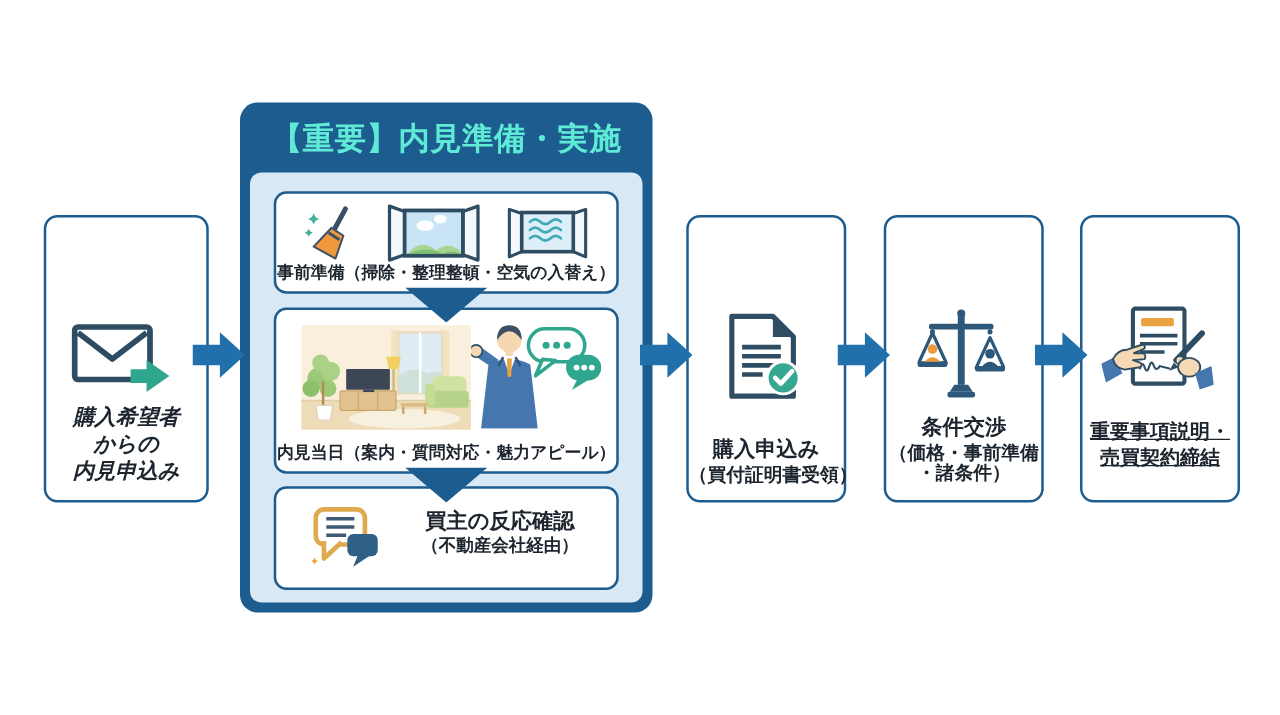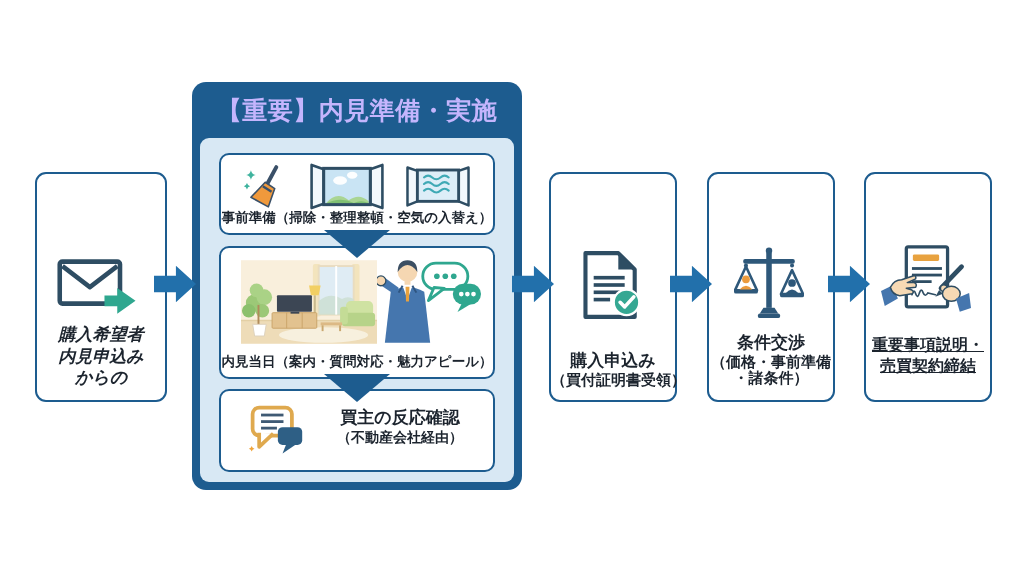--- a/index.html
+++ b/index.html
@@ -16,21 +16,21 @@
   .b-label-sm{font-size:15px;line-height:16.5px;}
   .b-label-md{font-size:16px;line-height:21px;}
   
   .highlight{
     position:absolute;left:192px;top:82px;width:330px;height:408px;
     background:#1d5c8f;border-radius:14px;
   }
   .hl-title{
     position:absolute;top:0;left:0;right:0;height:56px;
     display:flex;align-items:center;justify-content:center;
-    color:#c4b5fd;font-size:25px;font-weight:bold;letter-spacing:.5px;white-space:nowrap;text-align:right;
+    color:#5eead4;font-size:25px;font-weight:bold;letter-spacing:.5px;white-space:nowrap;text-align:right;
   }
   .hl-inner{
     position:absolute;left:8px;right:8px;top:56px;bottom:8px;
     background:#d8e8f4;border-radius:9px;
   }
   .sub{
     position:absolute;left:19px;width:272px;background:#ffffff;
     border:2px solid #1d5c8f;border-radius:10px;z-index:2;
   }
   .sub-label{position:absolute;left:0;right:0;bottom:6px;font-size:13.5px;font-weight:bold;text-align:center;white-space:nowrap;}
@@ -44,22 +44,22 @@
 <div class="canvas">
 
   <div class="step-box" style="left:35px;top:172px;width:128px;height:226px;font-style:italic;">
     <svg class="abs" style="left:20px;top:84px;" width="84" height="62" viewBox="0 0 92 66">
       <rect x="3" y="3" width="66" height="46" rx="3" fill="#ffffff" stroke="#2e4d63" stroke-width="5"></rect>
       <path d="M6,8 L36,31 L66,8" fill="none" stroke="#2e4d63" stroke-width="5" stroke-linejoin="round"></path>
       <path d="M52,40 h14 v-8 l20,14 -20,14 v-8 h-14 z" fill="#2fa78f"></path>
     </svg>
     <div class="abs jp b-label-lg" style="left:0;right:0;top:150px;">
       <div>購入希望者</div>
+      <div>からの</div>
       <div>内見申込み</div>
-      <div>からの</div>
     </div>
   </div>
 
   <svg class="arrow" style="left:154px;" viewBox="0 0 46 44">
     <polygon points="0,13 24,13 24,2 46,22 24,42 24,31 0,31" fill="#2270ab"></polygon>
   </svg>
 
   <div class="highlight">
     <div class="hl-title">【重要】内見準備・実施</div>
     <div class="hl-inner">

